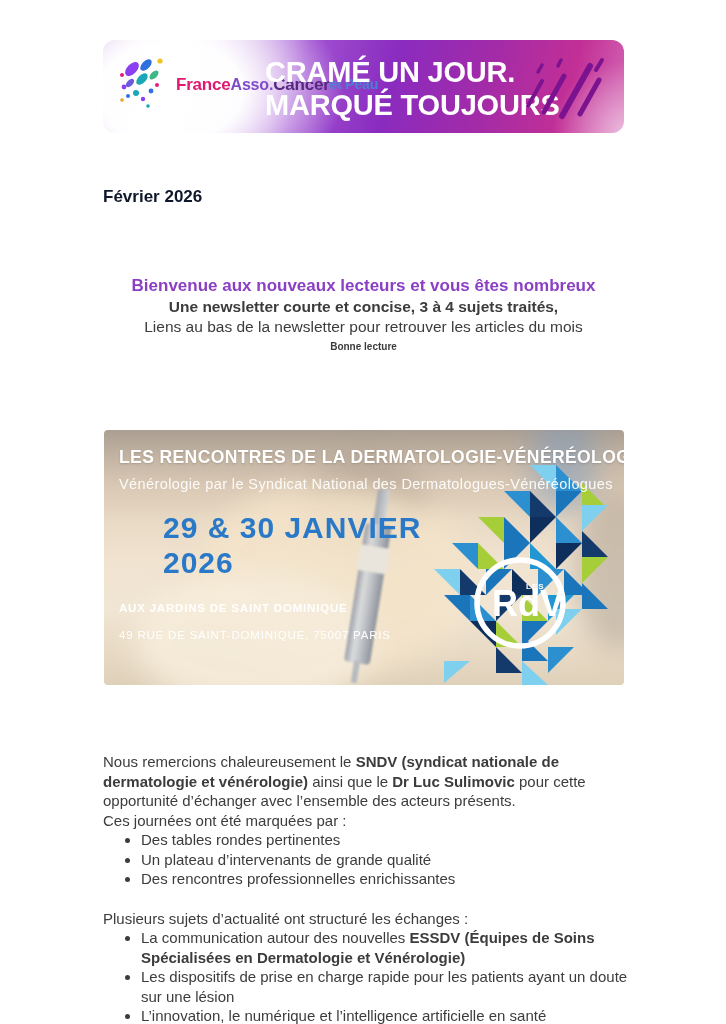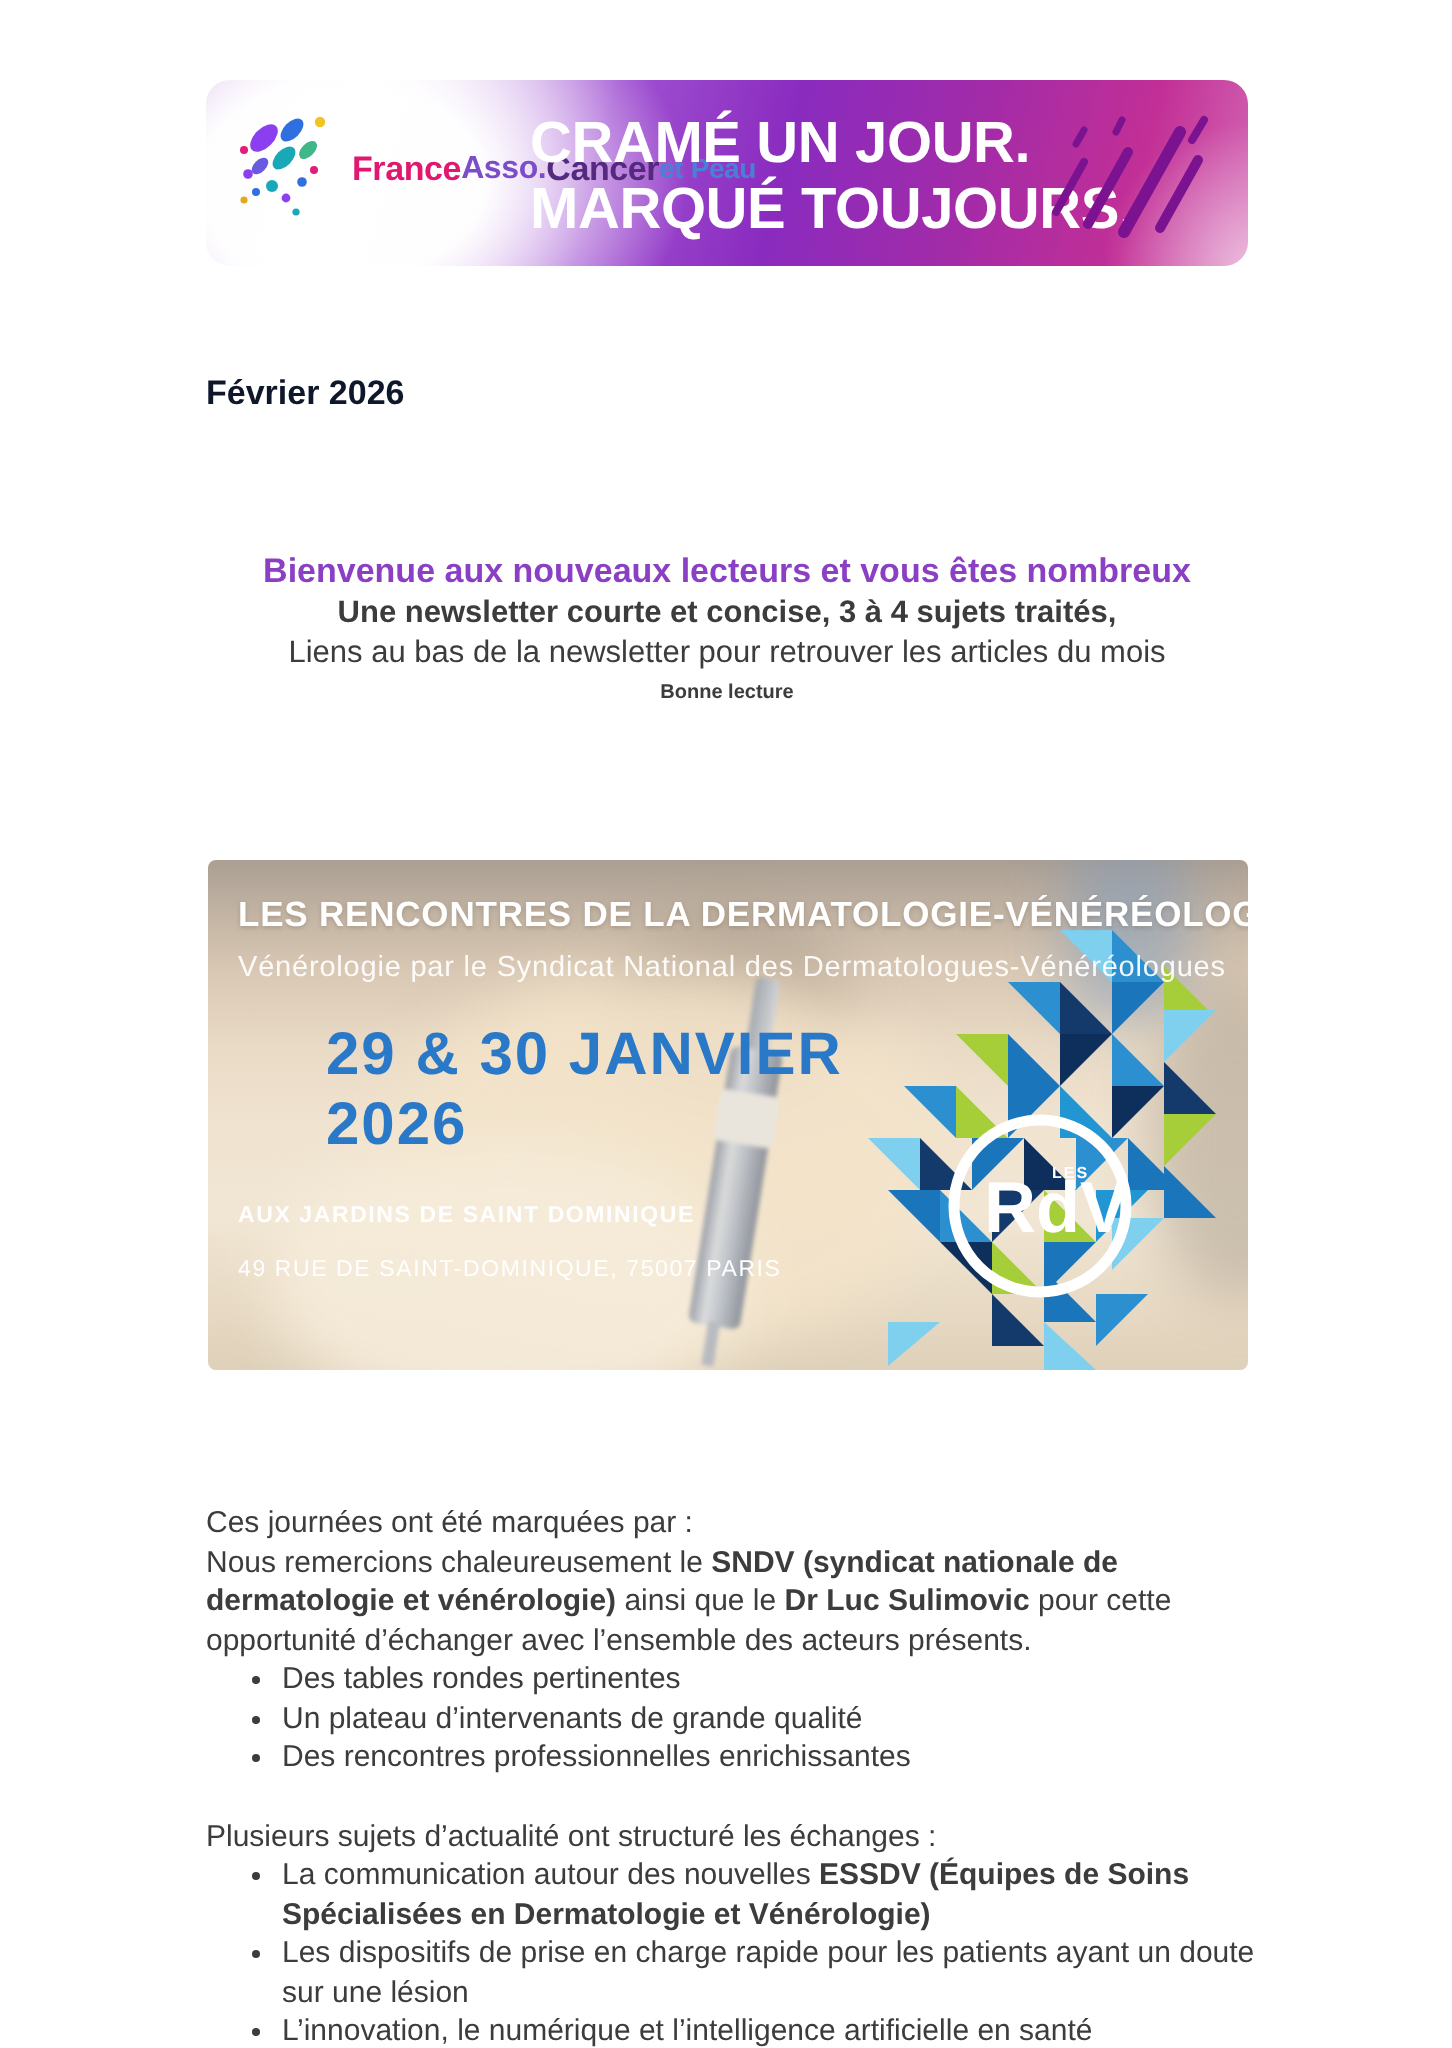--- a/index.html
+++ b/index.html
@@ -227,22 +227,22 @@
     <div class="event-subtitle">Vénérologie par le Syndicat National des Dermatologues-Vénéréologues</div>
     <div class="event-date">
       <div>29 &amp; 30 JANVIER</div>
       <div>2026</div>
     </div>
     <div class="event-venue">AUX JARDINS DE SAINT DOMINIQUE</div>
     <div class="event-address">49 RUE DE SAINT-DOMINIQUE, 75007 PARIS</div>
   </div>
 
   <div class="content-col body-copy">
+    <p><span>Nous remercions chaleureusement le </span><b>SNDV (syndicat nationale de dermatologie et vénérologie)</b><span> ainsi que le </span><b>Dr Luc Sulimovic</b><span> pour cette opportunité d’échanger avec l’ensemble des acteurs présents.</span></p>
     <p>Ces journées ont été marquées par :</p>
-    <p><span>Nous remercions chaleureusement le </span><b>SNDV (syndicat nationale de dermatologie et vénérologie)</b><span> ainsi que le </span><b>Dr Luc Sulimovic</b><span> pour cette opportunité d’échanger avec l’ensemble des acteurs présents.</span></p>
     <ul>
         <li><span>Des tables rondes pertinentes</span></li>
         <li><span>Un plateau d’intervenants de grande qualité</span></li>
         <li><span>Des rencontres professionnelles enrichissantes</span></li>
       </ul>
     <div class="para-gap"></div>
     <p>Plusieurs sujets d’actualité ont structuré les échanges :</p>
     <ul>
         <li><span>La communication autour des nouvelles </span><b>ESSDV (Équipes de Soins Spécialisées en Dermatologie et Vénérologie)</b></li>
         <li><span>Les dispositifs de prise en charge rapide pour les patients ayant un doute sur une lésion</span></li>

